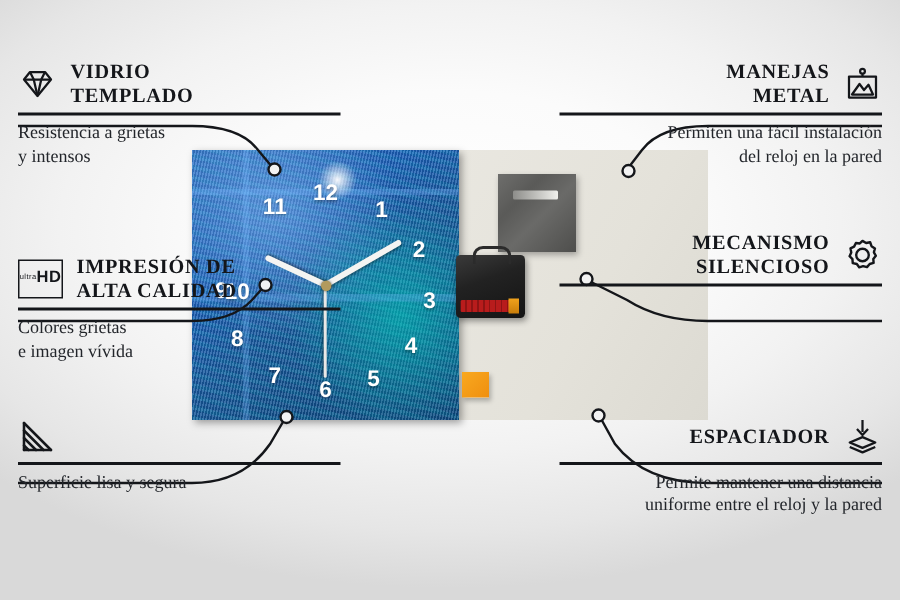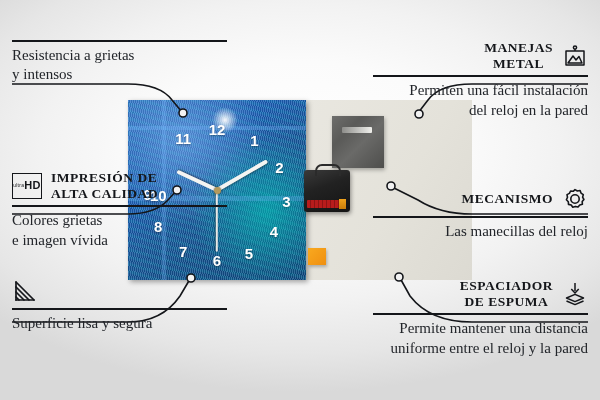--- a/index.html
+++ b/index.html
@@ -67,28 +67,28 @@
   .foam{
     position:absolute;left:180px;top:148px;width:18px;height:17px;
     background:linear-gradient(135deg,#f9a91f,#ef8f10);
     box-shadow:1px 2px 3px rgba(0,0,0,.25);
   }
   
   .callout{position:absolute;width:215px;}
   .callout.left{text-align:left;}
   .callout.right{text-align:right;}
   .co-head{display:flex;align-items:center;gap:9px;padding-bottom:4px;}
-  .callout.right .co-head{flex-direction:row-reverse;text-align:center;}
+  .callout.right .co-head{flex-direction:row-reverse;}
   .co-title{
     font-family:"Liberation Serif", serif;font-weight:700;font-size:13.5px;
     letter-spacing:.5px;color:#14161a;line-height:1.16;text-transform:uppercase;
   }
   .co-rule{height:1.6px;background:#14161a;width:100%;}
   .co-desc{
-    font-family:"Liberation Serif", serif;font-size:15px;color:#22252a;
+    font-family:"Liberation Serif", serif;font-size:12px;color:#22252a;
     line-height:1.32;padding-top:4px;
   }
   .ico{width:26px;height:26px;flex:0 0 26px;display:block;}
   .ico svg{display:block;width:26px;height:26px;}
   .hd-box{
     width:28px;height:24px;flex:0 0 28px;border:1.8px solid #14161a;
     display:flex;flex-direction:row;align-items:center;justify-content:center;
     font-family:"Liberation Sans", sans-serif;color:#14161a;line-height:1;
   }
   .hd-box .u{font-size:5px;letter-spacing:.3px;}
@@ -154,20 +154,35 @@
       <circle cx="183" cy="113" r="4"></circle>
       <circle cx="177" cy="190" r="4"></circle>
       <circle cx="191" cy="278" r="4"></circle>
       <circle cx="419" cy="114" r="4"></circle>
       <circle cx="391" cy="186" r="4"></circle>
       <circle cx="399" cy="277" r="4"></circle>
     </g>
   </svg>
 
   <div class="callout left" style="left:12px;top:40px;">
+    <div class="co-head">
+      <span class="ico">
+        <svg viewBox="0 0 26 26">
+            <g fill="none" stroke="#14161a" stroke-width="1.5" stroke-linejoin="round">
+          <path d="M4 10 L8 5 L18 5 L22 10 L13 21 Z"></path>
+              <path d="M4 10 H22"></path>
+              <path d="M8 5 L10.5 10 L13 21"></path>
+              <path d="M18 5 L15.5 10 L13 21"></path>
+        </g>
+          </svg>
+      </span>
+      <span class="co-title">
+        <span>VIDRIO</span><br><span>TEMPLADO</span>
+      </span>
+    </div>
     <div class="co-rule"></div>
     <div class="co-desc">
       <span>Resistencia a grietas</span><br><span>y intensos</span>
     </div>
   </div>
 
   <div class="callout left" style="left:12px;top:170px;">
     <div class="co-head">
       <span class="hd-box">
         <span class="u">ultra</span>
@@ -219,57 +234,57 @@
       <span class="co-title">
         <span>MANEJAS</span><br><span>METAL</span>
       </span>
     </div>
     <div class="co-rule"></div>
     <div class="co-desc">
       <span>Permiten una fácil instalación</span><br><span>del reloj en la pared</span>
     </div>
   </div>
 
-  <div class="callout right" style="left:373px;top:186px;">
+  <div class="callout right" style="left:373px;top:154px;">
     <div class="co-head">
       <span class="ico">
         <svg viewBox="0 0 26 26">
             <g fill="none" stroke="#14161a" stroke-width="1.6" stroke-linejoin="round">
           <path d="M13 3.6 L15.4 5.0 L18.1 4.5 L19.0 7.1 L21.3 8.6 L20.6 11.2 L21.9 13.5
                    L20.2 15.6 L20.4 18.3 L17.8 19.0 L16.0 21.1 L13.4 20.4 L10.8 21.2
                    L9.2 19.0 L6.5 18.4 L6.3 15.7 L4.4 13.8 L5.5 11.3 L5.0 8.6 L7.4 7.4
                    L8.6 5.0 L11.2 5.3 Z"></path>
           <circle cx="13" cy="13" r="4.2"></circle>
         </g>
           </svg>
       </span>
       <span class="co-title">
-        <span>MECANISMO</span><br>
-      </span>
-    </div>
-    <div class="co-rule"></div>
-    <div class="co-desc">
-      <span>Las manecillas del reloj</span><br>
+        <span>MECANISMO</span><br><span>SILENCIOSO</span>
+      </span>
+    </div>
+    <div class="co-rule"></div>
+    <div class="co-desc">
+      <br>
     </div>
   </div>
 
   <div class="callout right" style="left:373px;top:278px;">
     <div class="co-head">
       <span class="ico">
         <svg viewBox="0 0 26 26">
             <g fill="none" stroke="#14161a" stroke-width="1.5" stroke-linejoin="round">
           <path d="M13 2 L13 10"></path>
               <path d="M9.3 8 L13 12 L16.7 8"></path>
           <path d="M13 13.4 L21.5 17 L13 20.6 L4.5 17 Z"></path>
           <path d="M4.5 20 L13 23.6 L21.5 20"></path>
         </g>
           </svg>
       </span>
       <span class="co-title">
-        <span>ESPACIADOR</span><br><span>DE ESPUMA</span>
+        <span>ESPACIADOR</span><br>
       </span>
     </div>
     <div class="co-rule"></div>
     <div class="co-desc">
       <span>Permite mantener una distancia</span><br><span>uniforme entre el reloj y la pared</span>
     </div>
   </div>
 
 </div>
 

